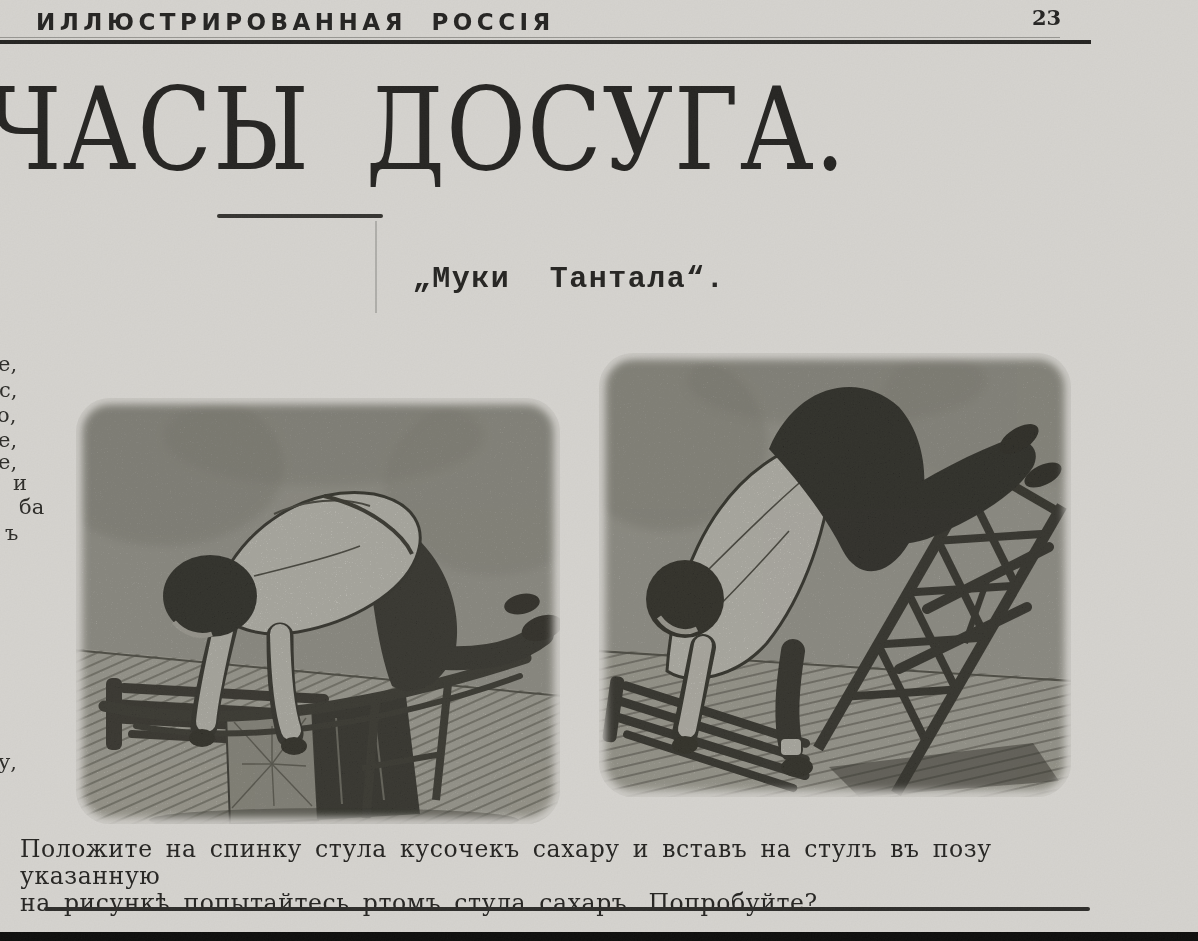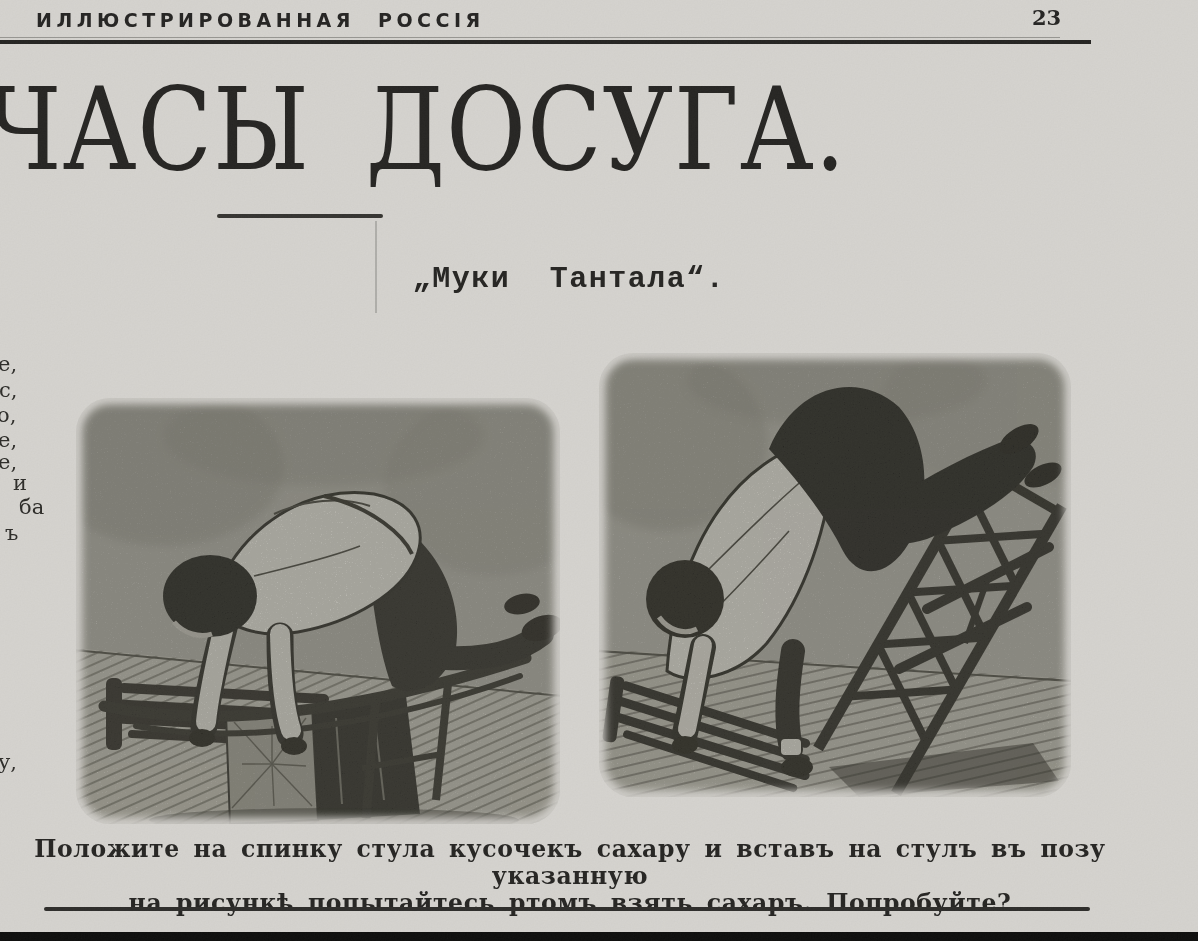--- a/index.html
+++ b/index.html
@@ -7,21 +7,21 @@
     width:1198px;height:941px;position:relative;overflow:hidden;
     background:#d8d6d2;
     font-family:"DejaVu Serif", serif;
     color:#201f1c;
   }
   .abs{position:absolute;}
   
   .header-pub{
     left:36px;top:9px;
     font-family:"DejaVu Sans", sans-serif;
-    font-weight:bold;font-size:19px;letter-spacing:4.5px;word-spacing:12px;
+    font-weight:bold;font-size:23px;letter-spacing:4.5px;word-spacing:12px;
     color:#222120;white-space:nowrap;
   }
   .header-num{
     left:1032px;top:5px;
     font-weight:bold;font-size:21px;color:#222120;
   }
   .header-rule{left:0;top:40px;width:1091px;height:4px;background:#22211f;}
   .header-rule-echo{left:0;top:37px;width:1060px;height:1px;background:rgba(34,33,31,.35);}
   
   .title{
@@ -35,22 +35,22 @@
   .crease{left:375px;top:221px;width:2px;height:92px;background:rgba(40,40,38,.22);}
   .subtitle{
     left:334px;top:262px;width:470px;text-align:center;
     font-size:30px;font-weight:bold;letter-spacing:1.5px;word-spacing:20px;
     color:#232220;white-space:nowrap;font-family:Liberation Mono, monospace;
   }
   
   .frag{font-size:21px;color:#2b2a27;line-height:1;white-space:nowrap;}
   
   .caption{
-    left:20px;top:836px;width:1100px;text-align:center;
-    font-size:23.5px;font-weight:bold;line-height:27px;
+    left:20px;top:836px;width:1100px;
+    font-size:23.5px;font-weight:normal;line-height:27px;
     letter-spacing:.6px;word-spacing:5px;color:#232220;
   }
   
   .bottom-rule{left:44px;top:907px;width:1046px;height:4px;background:#2b2a28;border-radius:2px;}
   .bottom-bar{left:0;top:932px;width:1198px;height:9px;background:#0a0a09;}
   .grain-overlay{left:0;top:0;width:1198px;height:941px;pointer-events:none;opacity:.5;}
   svg{display:block;}
 </style>
 </head>
 <body>
@@ -230,21 +230,21 @@
       <rect x="184" y="388" width="20" height="16" rx="4" fill="#e9e6e0"></rect>
       <ellipse cx="200" cy="416" rx="16" ry="10" fill="#16140f"></ellipse>
     </g>
     <rect width="476" height="448" filter="url(#grainR)" opacity=".45"></rect>
   </g>
   <rect x="2" y="2" width="472" height="444" rx="34" fill="none" stroke="#d8d6d2" stroke-width="12" filter="url(#blurR)"></rect>
 </svg>
 
 <div class="abs caption">
   <div>Положите на спинку стула кусочекъ сахару и вставъ на стулъ въ позу указанную</div>
-  <div>на рисункѣ попытайтесь ртомъ взять сахаръ. Попробуйте?</div>
+  <div>на рисункѣ попытайтесь ртомъ стула сахаръ. Попробуйте?</div>
 </div>
 
 <div class="abs bottom-rule"></div>
 <div class="abs bottom-bar"></div>
 
 <svg class="abs grain-overlay" width="1198" height="941">
   <filter id="grainP">
       <feTurbulence type="fractalNoise" baseFrequency="0.7" numOctaves="2"></feTurbulence>
     <feColorMatrix type="matrix" values="0 0 0 0 0.25  0 0 0 0 0.25  0 0 0 0 0.22  0.35 0.35 0.35 0 0"></feColorMatrix>
     </filter>

